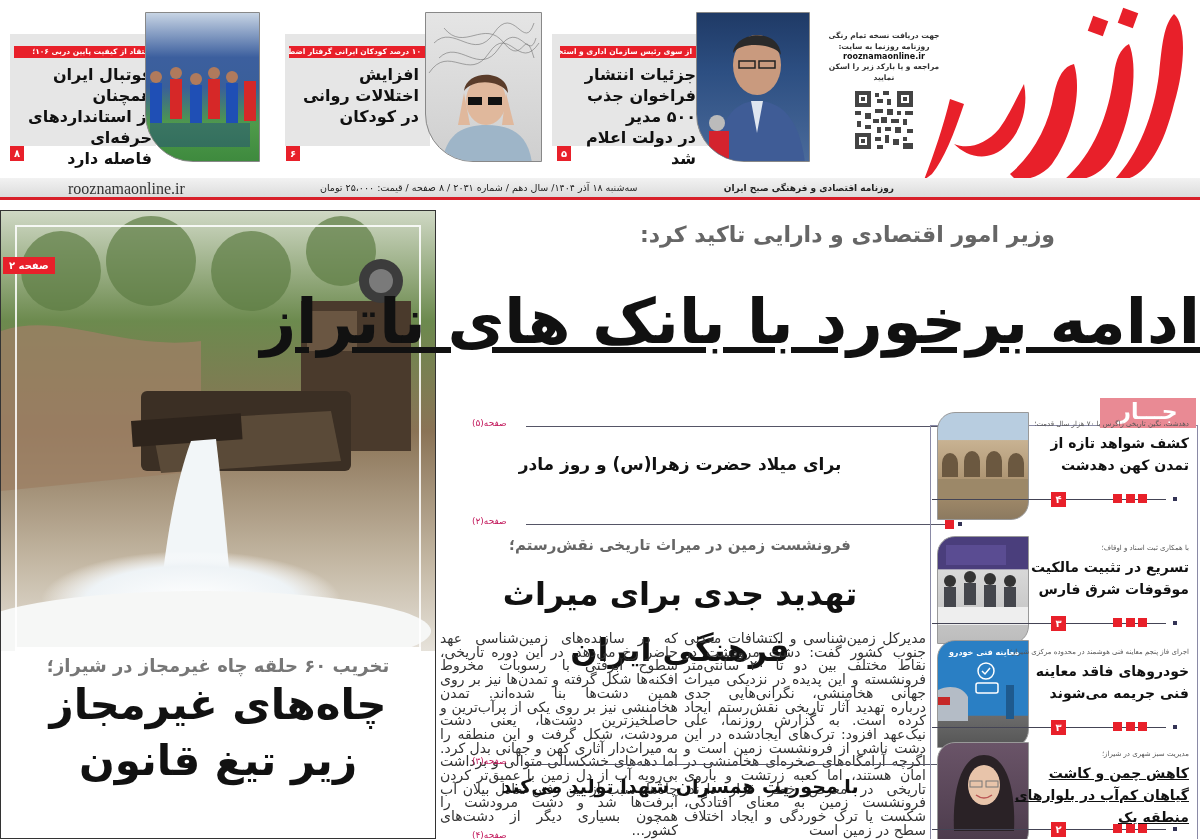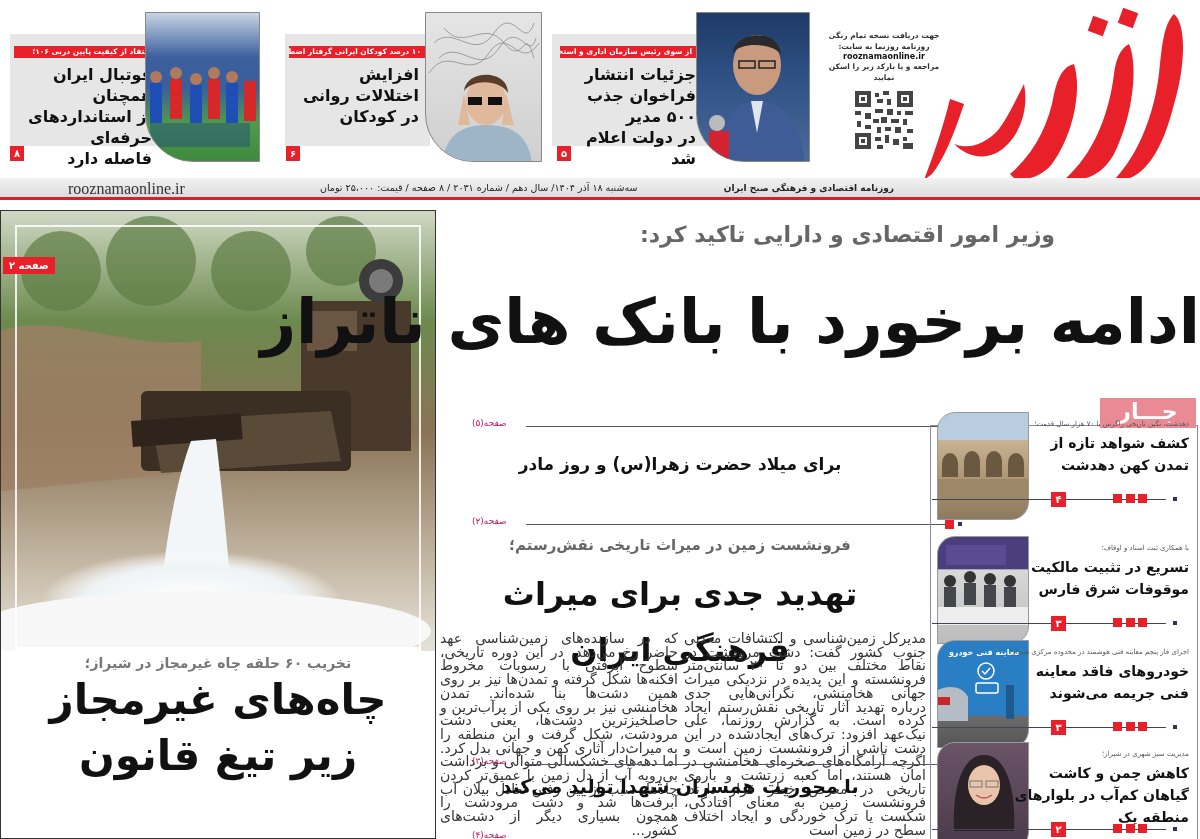--- a/index.html
+++ b/index.html
@@ -26,21 +26,21 @@
   .datebar .site { position: absolute; left: 68px; top: 2px; font-family: "Liberation Serif", serif; font-size: 16px; direction: ltr; color: #333; }
   .datebar .issue { position: absolute; left: 320px; top: 4px; font-size: 9.5px; font-weight: normal; color: #222; }
   .datebar .tagline { position: absolute; right: 306px; top: 5px; font-size: 9px; font-weight: bold; color: #222; }
 
   
   .feature { position: absolute; left: 0; top: 210px; width: 436px; height: 629px; border: 1px solid #333; overflow: hidden; }
   .feature .photo { position: absolute; left: 0; top: 0; width: 436px; height: 440px; }
   .feature .inner-frame { position: absolute; left: 14px; top: 14px; width: 406px; height: 600px; border: 2px solid rgba(255,255,255,0.85); pointer-events: none; }
   .feature .pg-tag { position: absolute; left: 2px; top: 46px; background: #e8202a; color: #fff; font-size: 10px; font-weight: bold; padding: 3px 6px; }
   .feature .textbox { position: absolute; left: 14px; top: 436px; width: 406px; height: 175px; background: #fff; text-align: center; }
-  .feature .kicker { font-size: 14px; font-weight: bold; color: #777; margin-top: 8px; }
+  .feature .kicker { font-size: 18px; font-weight: bold; color: #777; margin-top: 8px; }
   .feature .head { font-size: 42px; font-weight: bold; line-height: 54px; color: #111; margin-top: 2px; }
   .lead-kicker { position: absolute; left: 140px; top: 222px; font-size: 22px; font-weight: bold; color: #666; }
   .lead-head { position: absolute; right: 10px; top: 252px; font-size: 64px; font-weight: bold; color: #111; line-height: 140px; letter-spacing: -1px; white-space: nowrap; }
 
   .sep { position: absolute; height: 12px; margin-left: 32px; }
   .sep .line { position: absolute; left: 54px; right: 16px; top: 6px; height: 1px; background: #556; }
   .sep .sq { position: absolute; right: 8px; top: 2px; width: 9px; height: 9px; background: #e8202a; }
   .sep .dot { position: absolute; right: 0; top: 4px; width: 4px; height: 4px; background: #335; }
   .sep .pgref { position: absolute; left: 0; top: -2px; font-size: 9px; color: #c2185b; }
 
@@ -248,21 +248,21 @@
   <div class="inner-frame"></div>
   <div class="pg-tag">صفحه ۲</div>
   <div class="textbox">
     <div class="kicker">تخریب ۶۰ حلقه چاه غیرمجاز در شیراز؛</div>
     <div class="head">چاه‌های غیرمجاز</div>
     <div class="head">زیر تیغ قانون</div>
   </div>
 </div>
 
 <div class="lead-kicker" style="left:640px;">وزیر امور اقتصادی و دارایی تاکید کرد:</div>
-<div class="lead-head" style="right:0; left:445px; text-align:center; top:255px; font-size:62px; line-height:134px;">ادامه برخورد با بانک های ناتراز</div>
+<div class="lead-head" style="right:0; left:445px; text-align:center; top:255px; font-size:62px; line-height:134px;text-decoration:underline;">ادامه برخورد با بانک های ناتراز</div>
 
 <div class="sep" style="left:440px; top:420px; width:490px;">
   <div class="line"></div>
     <div class="sq"></div>
     <div class="dot"></div>
   <div class="pgref">صفحه(۵)</div>
 </div>
 <div class="story" style="left:440px; top:450px; width:480px; font-size:17px; line-height:28px;">
   <div>برای میلاد حضرت زهرا(س) و روز مادر</div>
 </div>
@@ -378,21 +378,21 @@
   <div class="thumb" style="background:linear-gradient(180deg,#6a5468 0%,#4a3a4a 100%);">
     <svg width="92" height="88" viewBox="0 0 92 88">
       <path d="M18 88 C16 40 28 12 48 12 C68 12 80 40 78 88 Z" fill="#2a2226"></path>
       <ellipse cx="48" cy="42" rx="16" ry="20" fill="#e8c4aa"></ellipse>
       <rect x="34" y="38" width="12" height="6" fill="none" stroke="#777" stroke-width="1"></rect>
       <rect x="50" y="38" width="12" height="6" fill="none" stroke="#777" stroke-width="1"></rect>
       <path d="M40 52 Q48 58 56 52" stroke="#b55" stroke-width="1.5" fill="none"></path>
     </svg>
   </div>
   <div class="kicker">مدیریت سبز شهری در شیراز؛</div>
-  <div class="title" style="width:180px;">کاهش چمن و کاشت گیاهان کم‌آب در بلوارهای منطقه یک</div>
+  <div class="title" style="width:180px;text-decoration:underline;">کاهش چمن و کاشت گیاهان کم‌آب در بلوارهای منطقه یک</div>
   <div class="rule"></div>
   <div class="pg">۲</div>
   <div class="dots">
       <span></span>
       <span></span>
       <span></span>
     </div>
   <div class="end"></div>
 </div>
 

